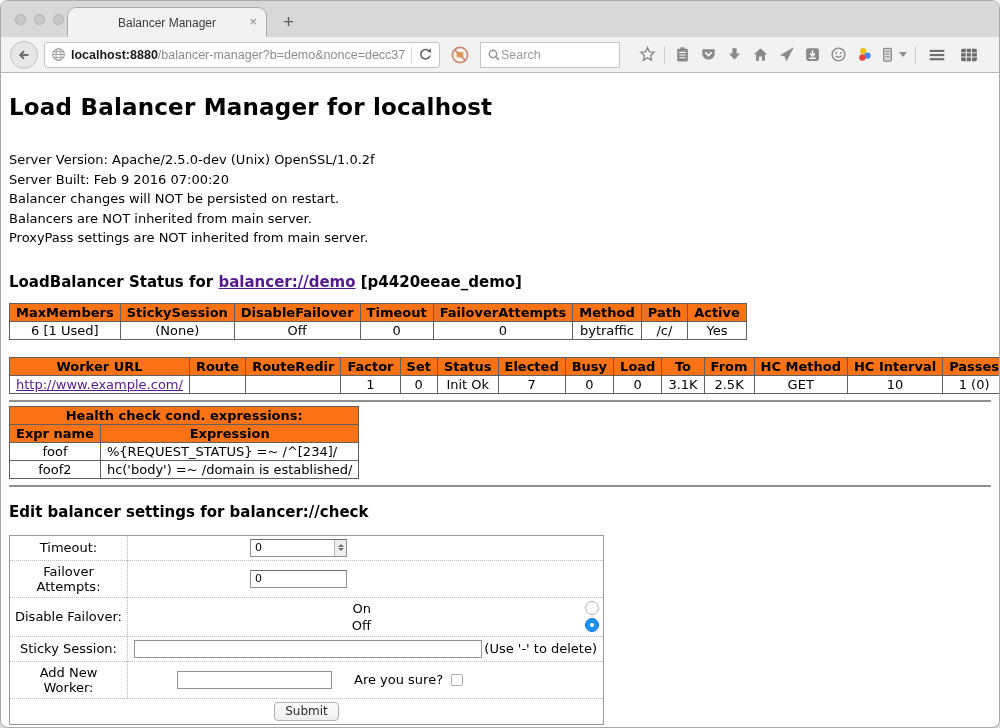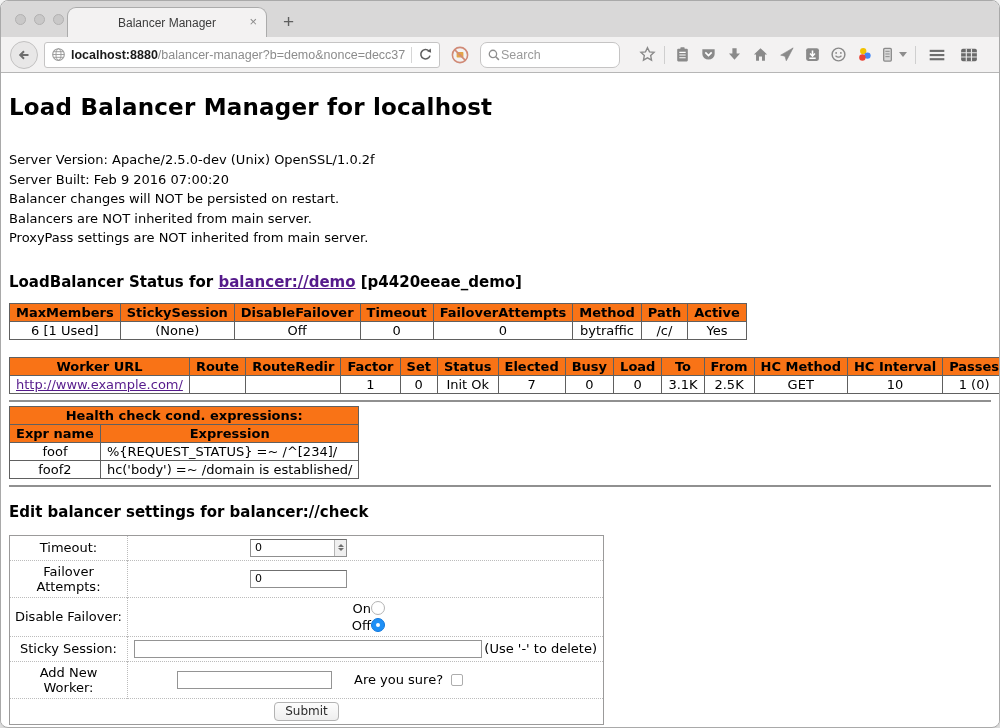--- a/index.html
+++ b/index.html
@@ -25,21 +25,21 @@
              display:flex; align-items:center; justify-content:center; flex:0 0 auto; }
   .urlbar { margin-left:6px; width:396px; height:26px; background:#fff; border:1px solid #c5c4c4; border-radius:3px;
             display:flex; align-items:center; padding:0 4px; overflow:hidden; }
   .urlbar .globe { flex:0 0 auto; margin:0 5px 0 2px; display:flex; }
   .urltext { font-size:12.5px; white-space:nowrap; overflow:hidden; flex:1 1 auto; }
   .urltext .host { color:#1a1a1a; }
   .urltext .rest { color:#8c8c8c; }
   .urlsep { width:1px; height:16px; background:#d6d6d6; margin:0 6px; flex:0 0 auto; }
   .reload { flex:0 0 auto; display:flex; margin-right:2px; }
   .blockicon { margin:0 10px; display:flex; flex:0 0 auto; }
-  .searchbox { width:140px; height:26px; background:#fff; border:1px solid #c5c4c4; border-radius:7px;
+  .searchbox { width:140px; height:26px; background:#fff; border:1px solid #c5c4c4; border-radius:0;
                display:flex; align-items:center; padding:0 6px; flex:0 0 auto; }
   .searchbox input { border:none; outline:none; width:100px; font-size:12.5px; color:#333; background:transparent; font-family:"Liberation Sans",sans-serif; }
   .searchbox input::placeholder { color:#9a9a9a; }
   .toolicons { display:flex; align-items:center; margin-left:14px; flex:1 0 auto; }
   .ticon { display:flex; align-items:center; justify-content:center; width:26px; height:26px; flex:0 0 auto; }
   .tsep { width:1px; height:18px; background:#cfcfcf; margin:0 4px; }
   .caret-down { width:0; height:0; border-left:4px solid transparent; border-right:4px solid transparent; border-top:5px solid #8d8d8d; margin-left:2px; }
 
   
   .content { background:#fff; padding:0 8px; font-family:"DejaVu Sans", sans-serif; color:#000; }
@@ -78,21 +78,21 @@
 
   .numinput { position:relative; margin-left:118px; width:97px; height:18px; }
   .numinput input { width:100%; height:100%; border:1px solid #8f8f8f; border-top-color:#6f6f6f; font-size:11px; padding:0 14px 0 4px; font-family:"DejaVu Sans",sans-serif; }
   .spin { position:absolute; right:1px; top:1px; bottom:1px; width:12px; background:#efefef; border-left:1px solid #b5b5b5;
           display:flex; flex-direction:column; align-items:center; justify-content:center; gap:1px; }
   .spin .u { width:0;height:0;border-left:3px solid transparent;border-right:3px solid transparent;border-bottom:3.5px solid #6e6e6e; }
   .spin .d { width:0;height:0;border-left:3px solid transparent;border-right:3px solid transparent;border-top:3.5px solid #6e6e6e; }
   .plaininput { margin-left:118px; width:97px; height:18px; border:1px solid #8f8f8f; border-top-color:#6f6f6f; font-size:11px; padding:0 4px; font-family:"DejaVu Sans",sans-serif; }
 
   .radiogroup { margin-left:215px; display:flex; flex-direction:column; gap:2px; }
-  .radiorow { display:flex; align-items:center; gap:0; }
+  .radiorow { display:flex; align-items:center; gap:0;justify-content:space-between; }
   .radiorow .rlabel { width:24px; text-align:right; }
   .radio { width:14px; height:14px; border-radius:50%; background:#fff; border:1px solid #b3b3b3; display:flex; align-items:center; justify-content:center; }
   .radio.sel { background:#1f90f6; border-color:#0f77dd; }
   .radio.sel i { width:4px; height:4px; border-radius:50%; background:#fff; display:block; }
 
   .stickyinput { margin-left:2px; flex:0 0 348px; height:18px; border:1px solid #949494; font-size:11px; padding:0 4px; font-family:"DejaVu Sans",sans-serif; }
   .stickynote { margin-left:auto; padding-right:2px; }
   .addinput { margin-left:45px; flex:0 0 145px; height:18px; border:1px solid #949494; font-size:11px; padding:0 4px; font-family:"DejaVu Sans",sans-serif; }
   .confirm { margin-left:22px; }
   .checkbox { width:12px; height:12px; border:1px solid #adadad; border-radius:2px; background:#fff; margin-left:8px; }

